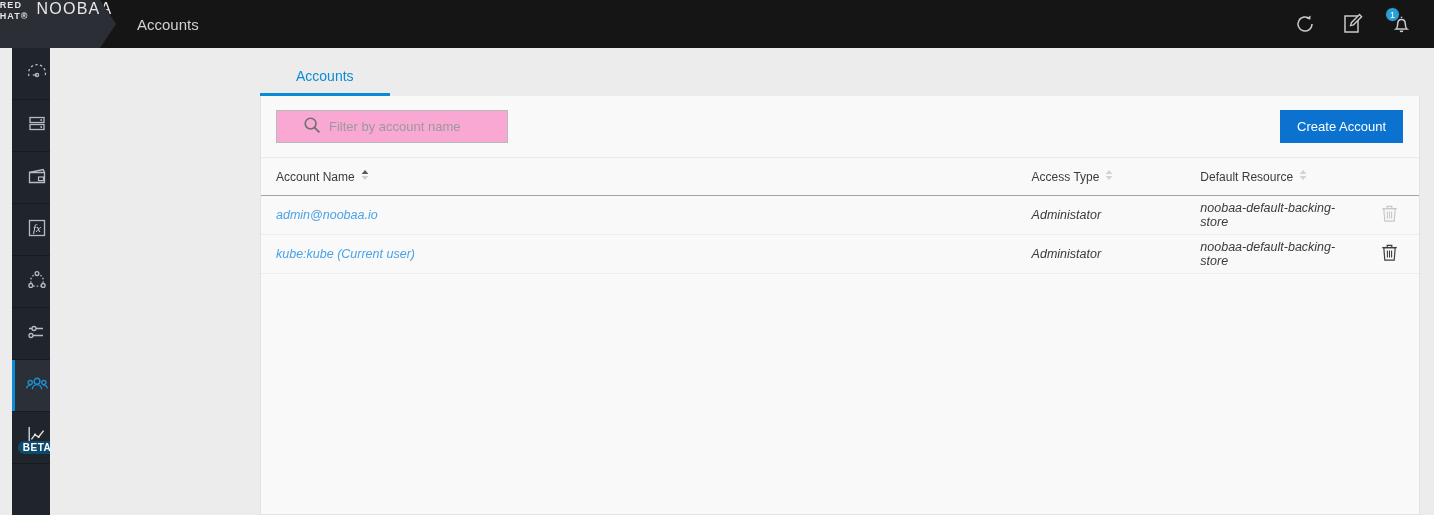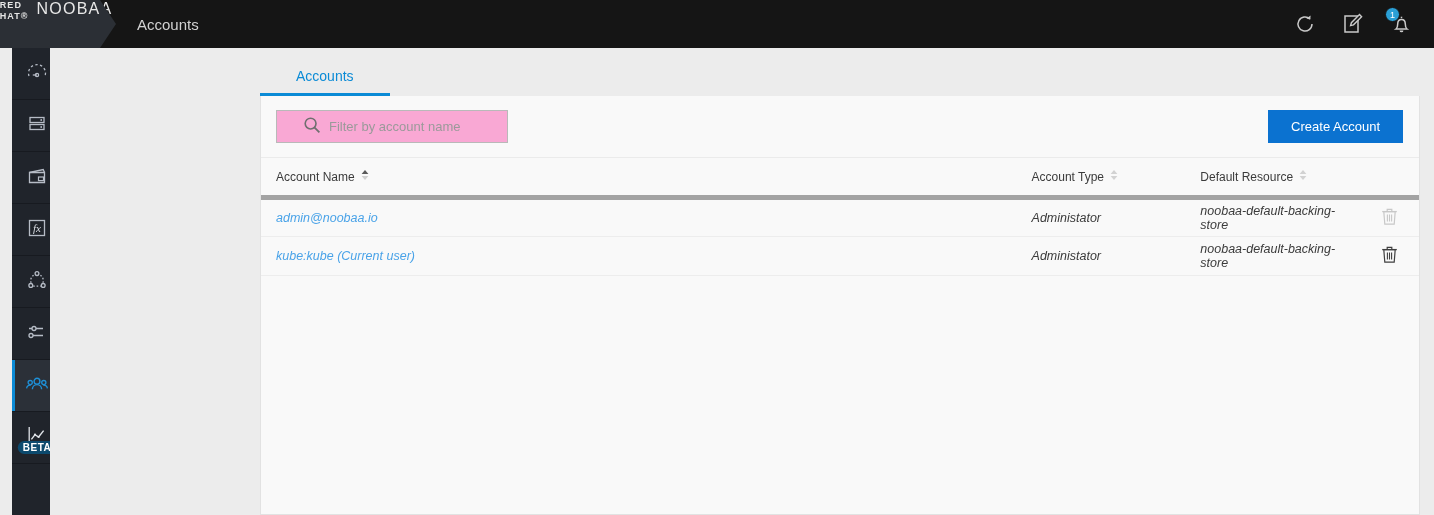--- a/index.html
+++ b/index.html
@@ -108,29 +108,29 @@
     width:232px; height:33px; border:1px solid #b9b9b9; background:#f9a8d4;
     display:flex; align-items:center; padding:0 26px; gap:8px;
   }
   .search input{
     border:none; outline:none; font-size:13px; color:#4a4a4a;
     font-family:"Liberation Sans", sans-serif; width:100%; background:transparent;
   }
   .search input::placeholder{ color:#9a9a9a; }
   .create-btn{
     margin-left:auto; background:#0b72d0; color:#fff; border:none;
-    font-size:13px; height:33px; padding:0 23px; cursor:pointer;
+    font-size:13px; height:33px; padding:0 17px; cursor:pointer;
     font-family:"Liberation Sans", sans-serif;
   }
 
   table{ width:100%; border-collapse:collapse; }
   thead th{
     font-size:12px; font-weight:normal; color:#3b3b3b;
     text-align:left; padding:11px 0 11px 0; height:34px;
-    border-bottom:5px solid #a3a3a3; white-space:nowrap;
+    border-bottom:1px solid #a3a3a3; white-space:nowrap;
   }
   .th-inner{ display:inline-flex; align-items:center; gap:6px; cursor:pointer; }
   tbody td{
     font-size:12.5px; color:#3b3b3b; height:39px;
     border-bottom:1px solid #ededed; vertical-align:middle;font-style:italic;
   }
   .c-name{ padding-left:15px; width:780px; }
   .c-access{ width:170px; }
   .c-res{ width:160px; }
   .c-del{ width:60px; text-align:center; }
@@ -295,21 +295,21 @@
               <span>
                 <svg width="8" height="12" viewBox="0 0 8 12">
                   <path d="M4 1 L7.4 5 H0.6 Z" fill="#5a5a5a"></path>
                   <path d="M4 11 L0.6 7 H7.4 Z" fill="#cfcfcf"></path>
                 </svg>
               </span>
             </span>
           </th>
           <th class="c-access">
             <span class="th-inner">
-              <span>Account Type</span>
+              <span>Access Type</span>
               <span>
                 <svg width="8" height="12" viewBox="0 0 8 12">
                   <path d="M4 1 L7.4 5 H0.6 Z" fill="#d2d2d2"></path>
                   <path d="M4 11 L0.6 7 H7.4 Z" fill="#d2d2d2"></path>
                 </svg>
               </span>
             </span>
           </th>
           <th class="c-res">
             <span class="th-inner">

